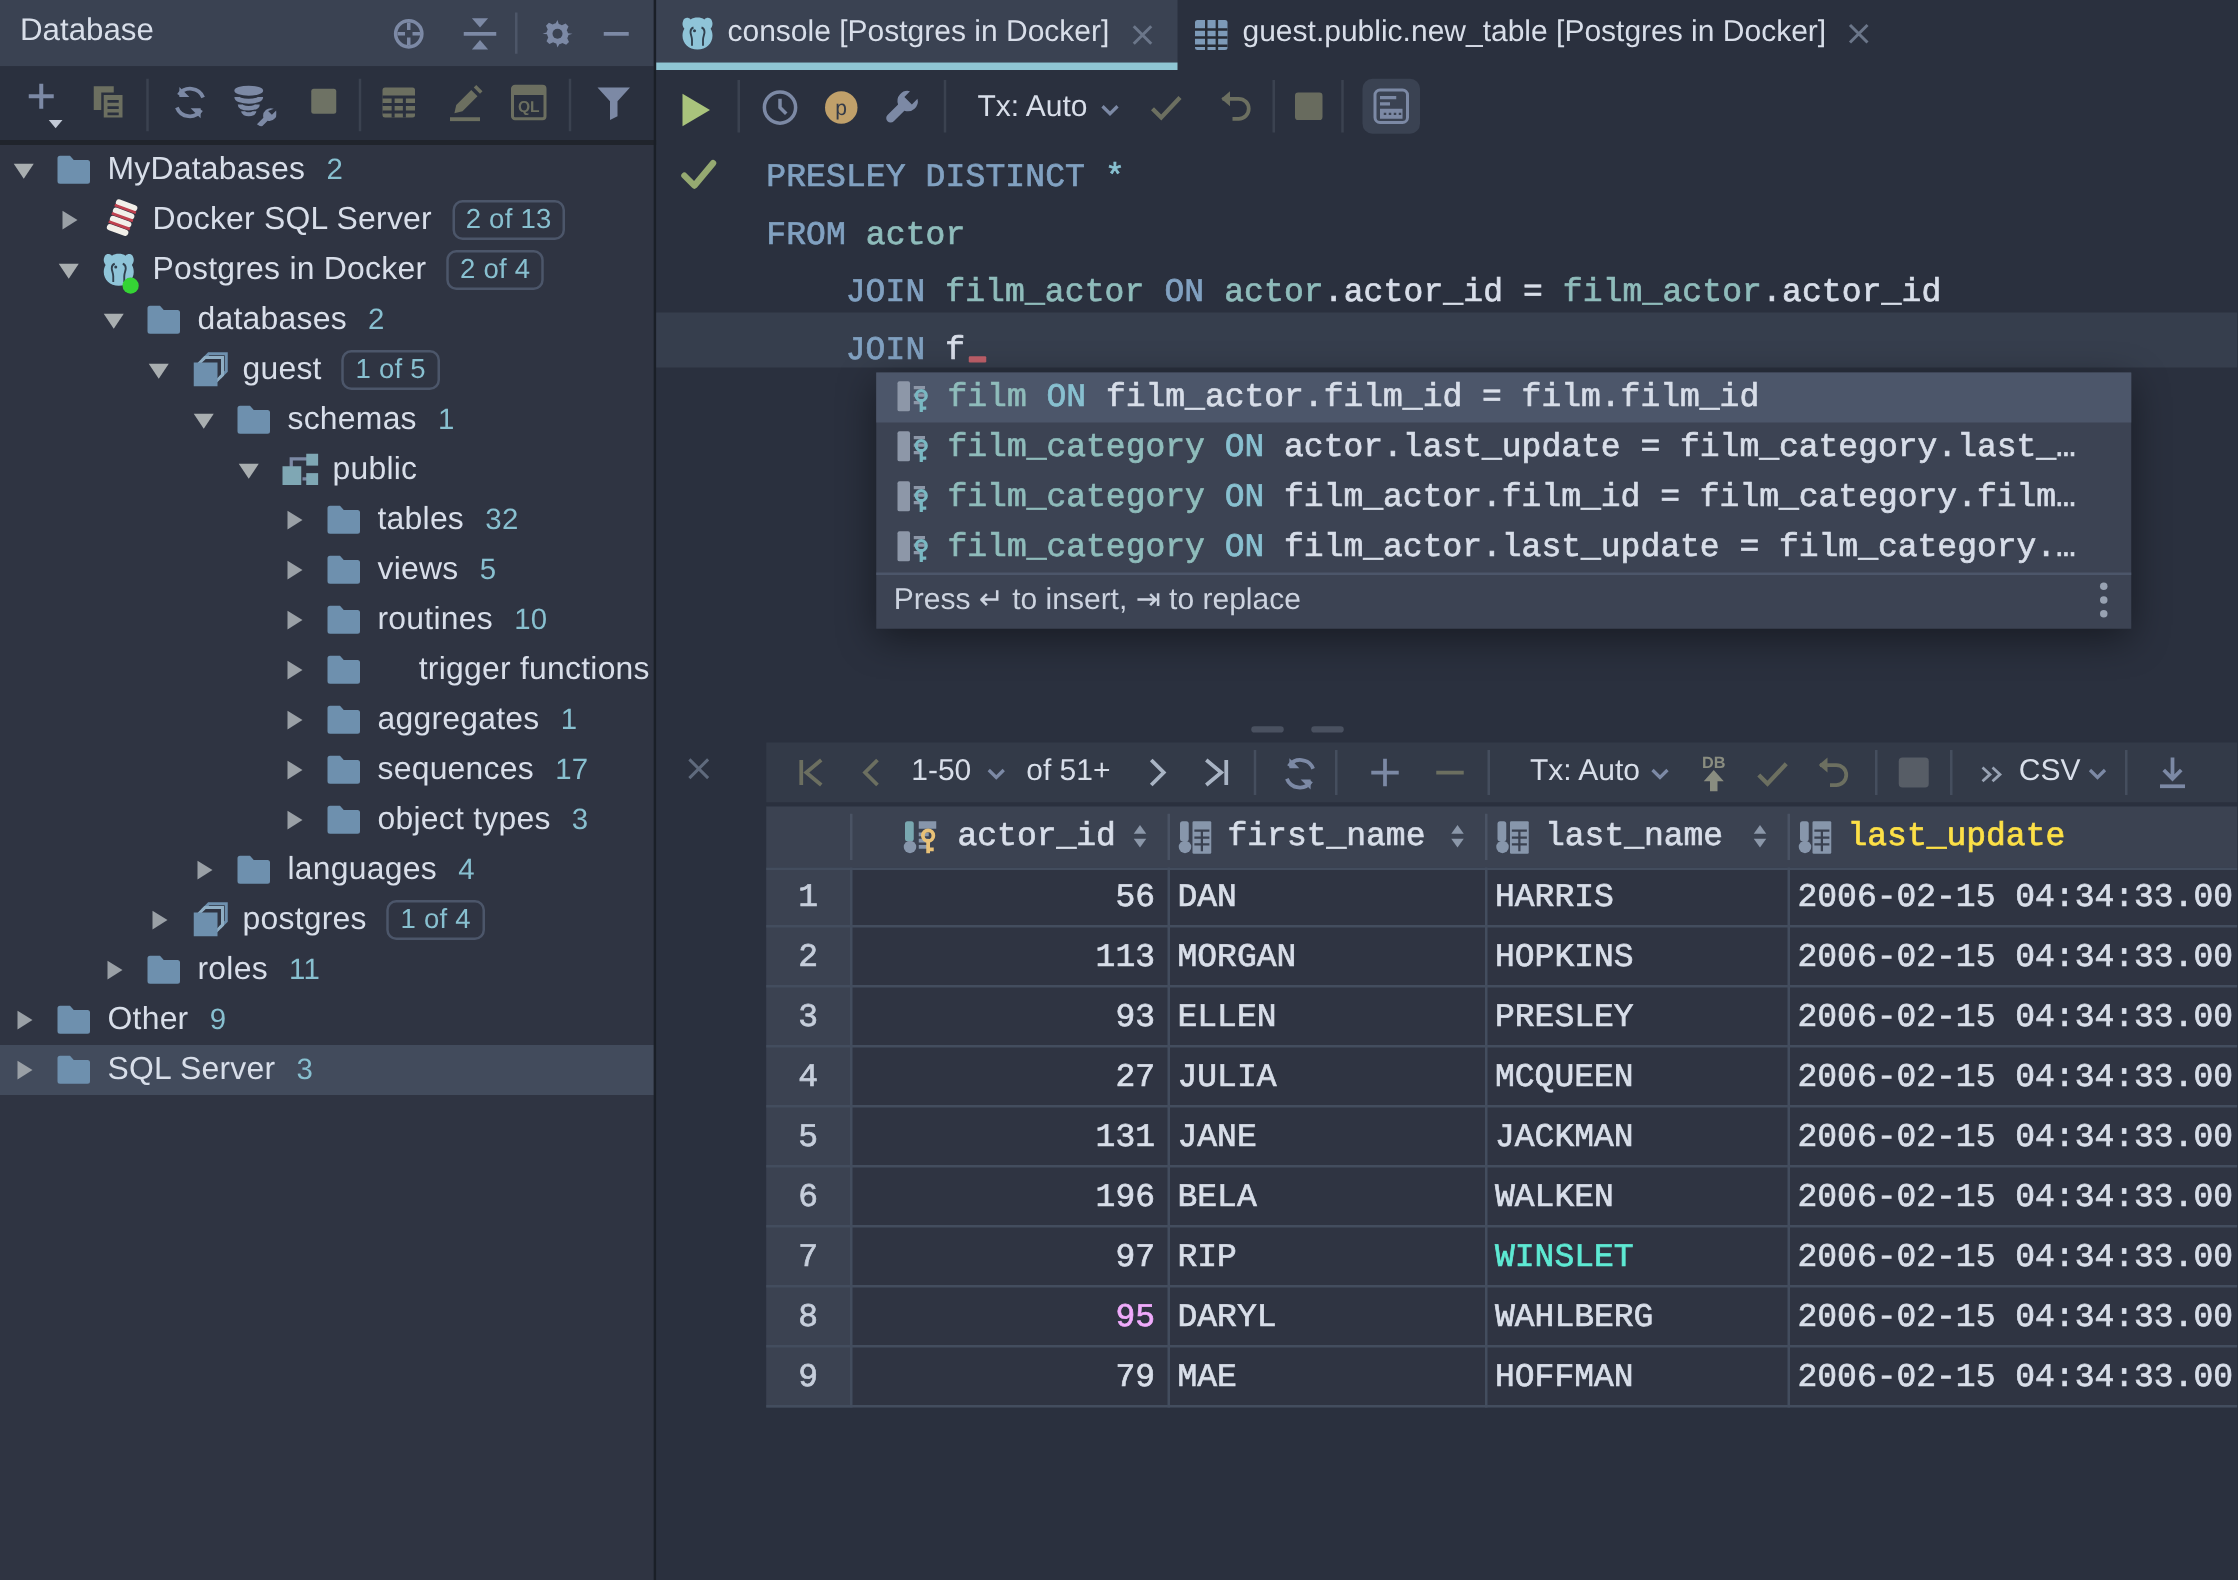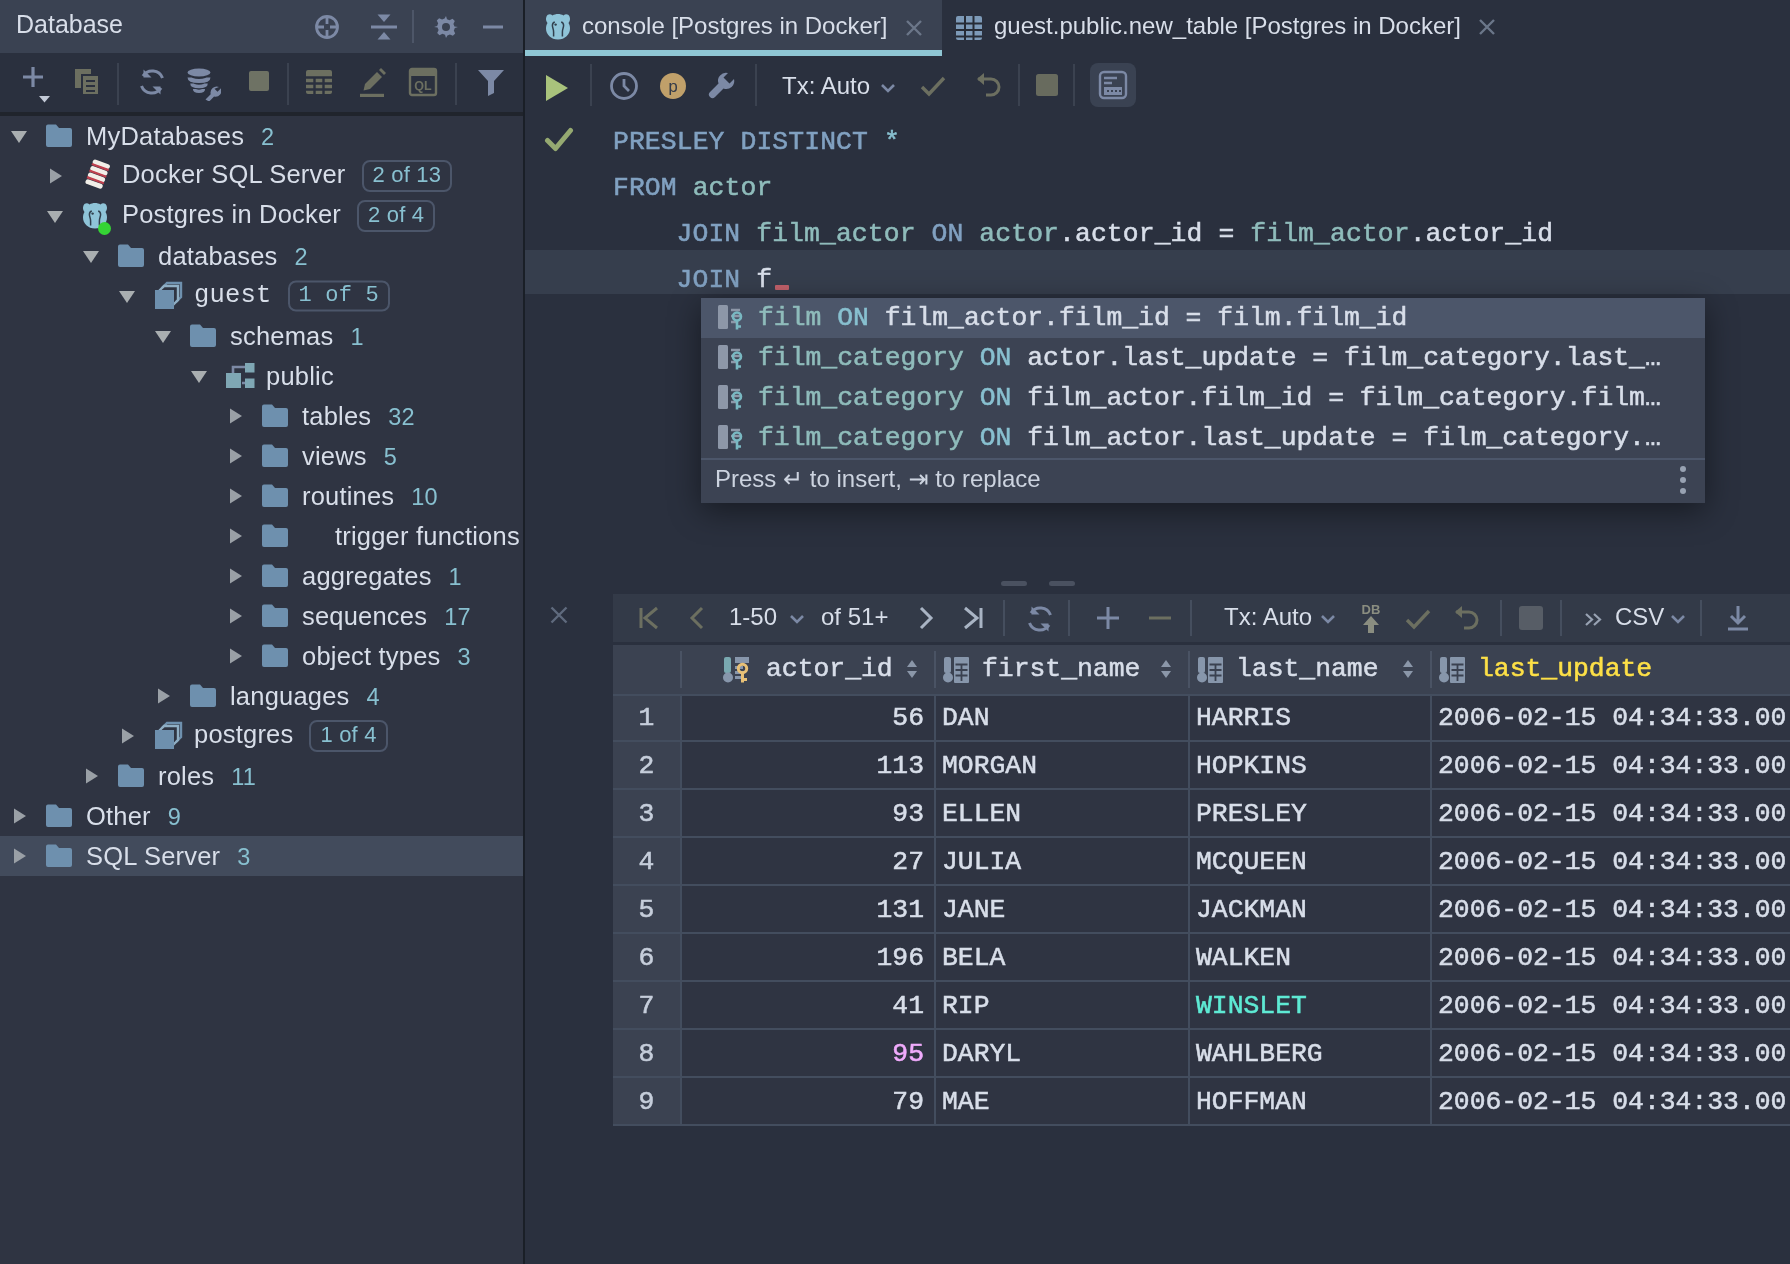--- a/index.html
+++ b/index.html
@@ -124,21 +124,21 @@
     </div>
 <div class="row" style="top:236px;">
       <div class="cicon" style="left:81px;line-height:0;"><svg width="20" height="20" viewBox="0 0 20 20" style="">
           <path d="M2 5h16l-8 12z" fill="#a9aeb0"></path>
         </svg></div>
       <div class="cicon" style="left:116px;line-height:0;"><svg width="30" height="30" viewBox="0 0 30 30" style="">
           <path d="M2 5.5a2 2 0 0 1 2-2h8l3 3.5h11a2 2 0 0 1 2 2v15a2 2 0 0 1-2 2H4a2 2 0 0 1-2-2z" fill="#6e90ae"></path>
         </svg></div>
       <div class="rlab" style="left:158px;">databases<span class="rcnt">2</span></div>
     </div>
-<div class="row" style="top:276px;font-family:Liberation Mono, monospace;">
+<div class="row" style="top:276px;">
       <div class="cicon" style="left:117px;line-height:0;"><svg width="20" height="20" viewBox="0 0 20 20" style="">
           <path d="M2 5h16l-8 12z" fill="#a9aeb0"></path>
         </svg></div>
       <div class="cicon" style="left:152px;line-height:0;"><svg width="32" height="32" viewBox="0 0 32 32" style="">
           <path d="M10 8l5-5h14v14l-5 5" fill="none" stroke="#6e90ae" stroke-width="2.4"></path>
           <path d="M7 11l5-5h14v14l-5 5" fill="none" stroke="#8faec4" stroke-width="2.4"></path>
           <rect x="3" y="10" width="19" height="19" fill="#6e90ae"></rect>
         </svg></div>
       <div class="rlab" style="left:194px;">guest<span class="badge">1 of 5</span></div>
     </div>
@@ -527,21 +527,21 @@
 <div class="abs mono" style="left:680px;top:886px;width:244px;height:48px;line-height:48px;color:#d8dee9;font-size:26.4px;text-align:right;">131</div>
 <div class="abs mono" style="left:942px;top:886px;height:48px;line-height:48px;color:#d8dee9;font-size:26.4px;">JANE</div>
 <div class="abs mono" style="left:1196px;top:886px;height:48px;line-height:48px;color:#d8dee9;font-size:26.4px;">JACKMAN</div>
 <div class="abs mono" style="left:1438px;top:886px;height:48px;line-height:48px;color:#d8dee9;font-size:26.4px;white-space:pre;">2006-02-15 04:34:33.00</div>
 <div class="abs mono" style="left:613px;top:934px;width:67px;height:48px;line-height:48px;color:#c6cedb;font-size:26.4px;text-align:center;">6</div>
 <div class="abs mono" style="left:680px;top:934px;width:244px;height:48px;line-height:48px;color:#d8dee9;font-size:26.4px;text-align:right;">196</div>
 <div class="abs mono" style="left:942px;top:934px;height:48px;line-height:48px;color:#d8dee9;font-size:26.4px;">BELA</div>
 <div class="abs mono" style="left:1196px;top:934px;height:48px;line-height:48px;color:#d8dee9;font-size:26.4px;">WALKEN</div>
 <div class="abs mono" style="left:1438px;top:934px;height:48px;line-height:48px;color:#d8dee9;font-size:26.4px;white-space:pre;">2006-02-15 04:34:33.00</div>
 <div class="abs mono" style="left:613px;top:982px;width:67px;height:48px;line-height:48px;color:#c6cedb;font-size:26.4px;text-align:center;">7</div>
-<div class="abs mono" style="left:680px;top:982px;width:244px;height:48px;line-height:48px;color:#d8dee9;font-size:26.4px;text-align:right;">41</div>
+<div class="abs mono" style="left:680px;top:982px;width:244px;height:48px;line-height:48px;color:#d8dee9;font-size:26.4px;text-align:right;">97</div>
 <div class="abs mono" style="left:942px;top:982px;height:48px;line-height:48px;color:#d8dee9;font-size:26.4px;">RIP</div>
 <div class="abs mono" style="left:1196px;top:982px;height:48px;line-height:48px;color:#5eead4;font-size:26.4px;">WINSLET</div>
 <div class="abs mono" style="left:1438px;top:982px;height:48px;line-height:48px;color:#d8dee9;font-size:26.4px;white-space:pre;">2006-02-15 04:34:33.00</div>
 <div class="abs mono" style="left:613px;top:1030px;width:67px;height:48px;line-height:48px;color:#c6cedb;font-size:26.4px;text-align:center;">8</div>
 <div class="abs mono" style="left:680px;top:1030px;width:244px;height:48px;line-height:48px;color:#f0abfc;font-size:26.4px;text-align:right;">95</div>
 <div class="abs mono" style="left:942px;top:1030px;height:48px;line-height:48px;color:#d8dee9;font-size:26.4px;">DARYL</div>
 <div class="abs mono" style="left:1196px;top:1030px;height:48px;line-height:48px;color:#d8dee9;font-size:26.4px;">WAHLBERG</div>
 <div class="abs mono" style="left:1438px;top:1030px;height:48px;line-height:48px;color:#d8dee9;font-size:26.4px;white-space:pre;">2006-02-15 04:34:33.00</div>
 <div class="abs mono" style="left:613px;top:1078px;width:67px;height:48px;line-height:48px;color:#c6cedb;font-size:26.4px;text-align:center;">9</div>
 <div class="abs mono" style="left:680px;top:1078px;width:244px;height:48px;line-height:48px;color:#d8dee9;font-size:26.4px;text-align:right;">79</div>

